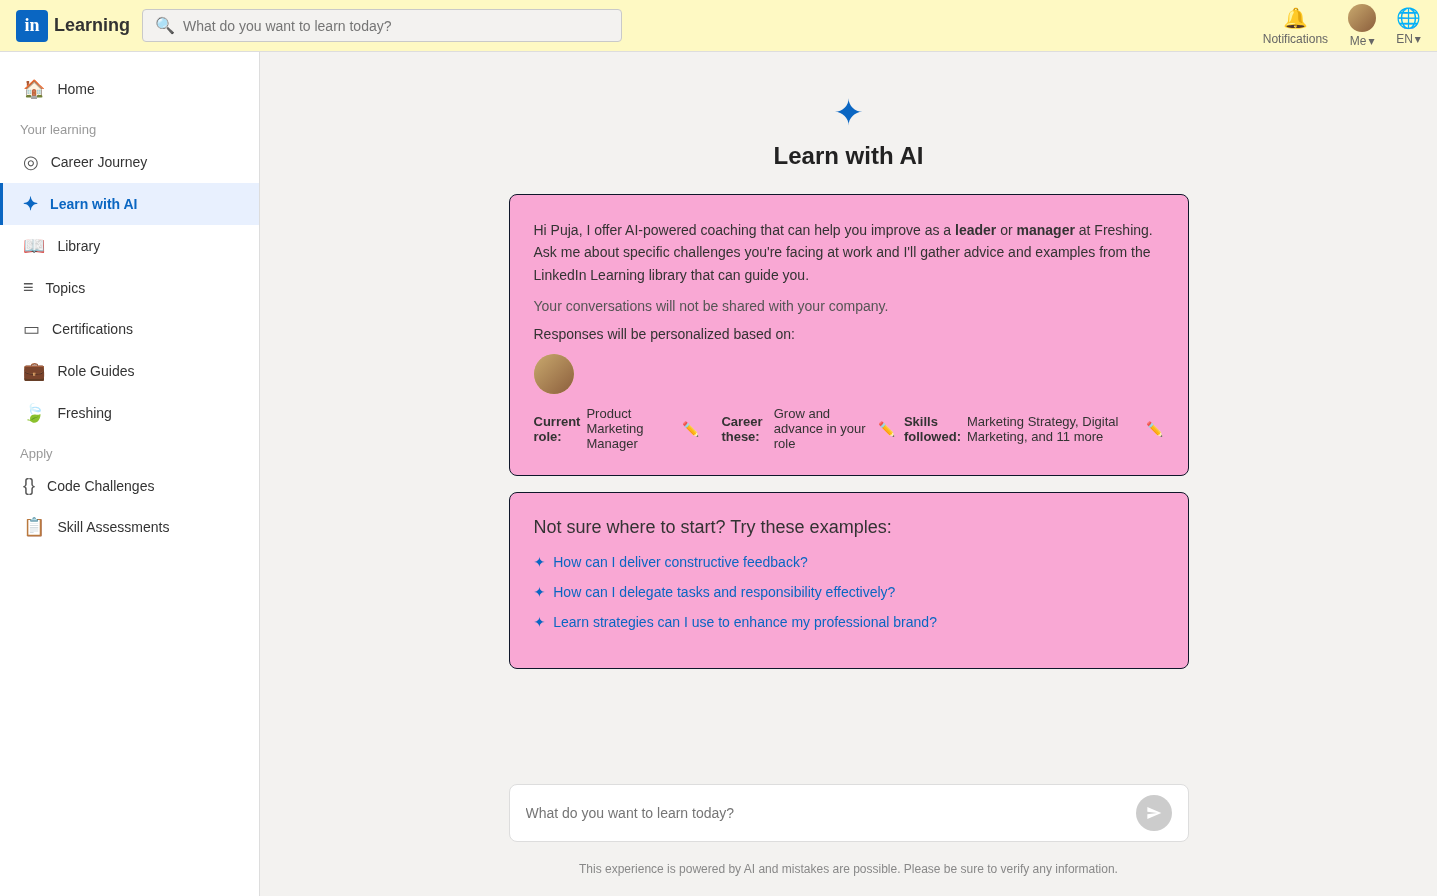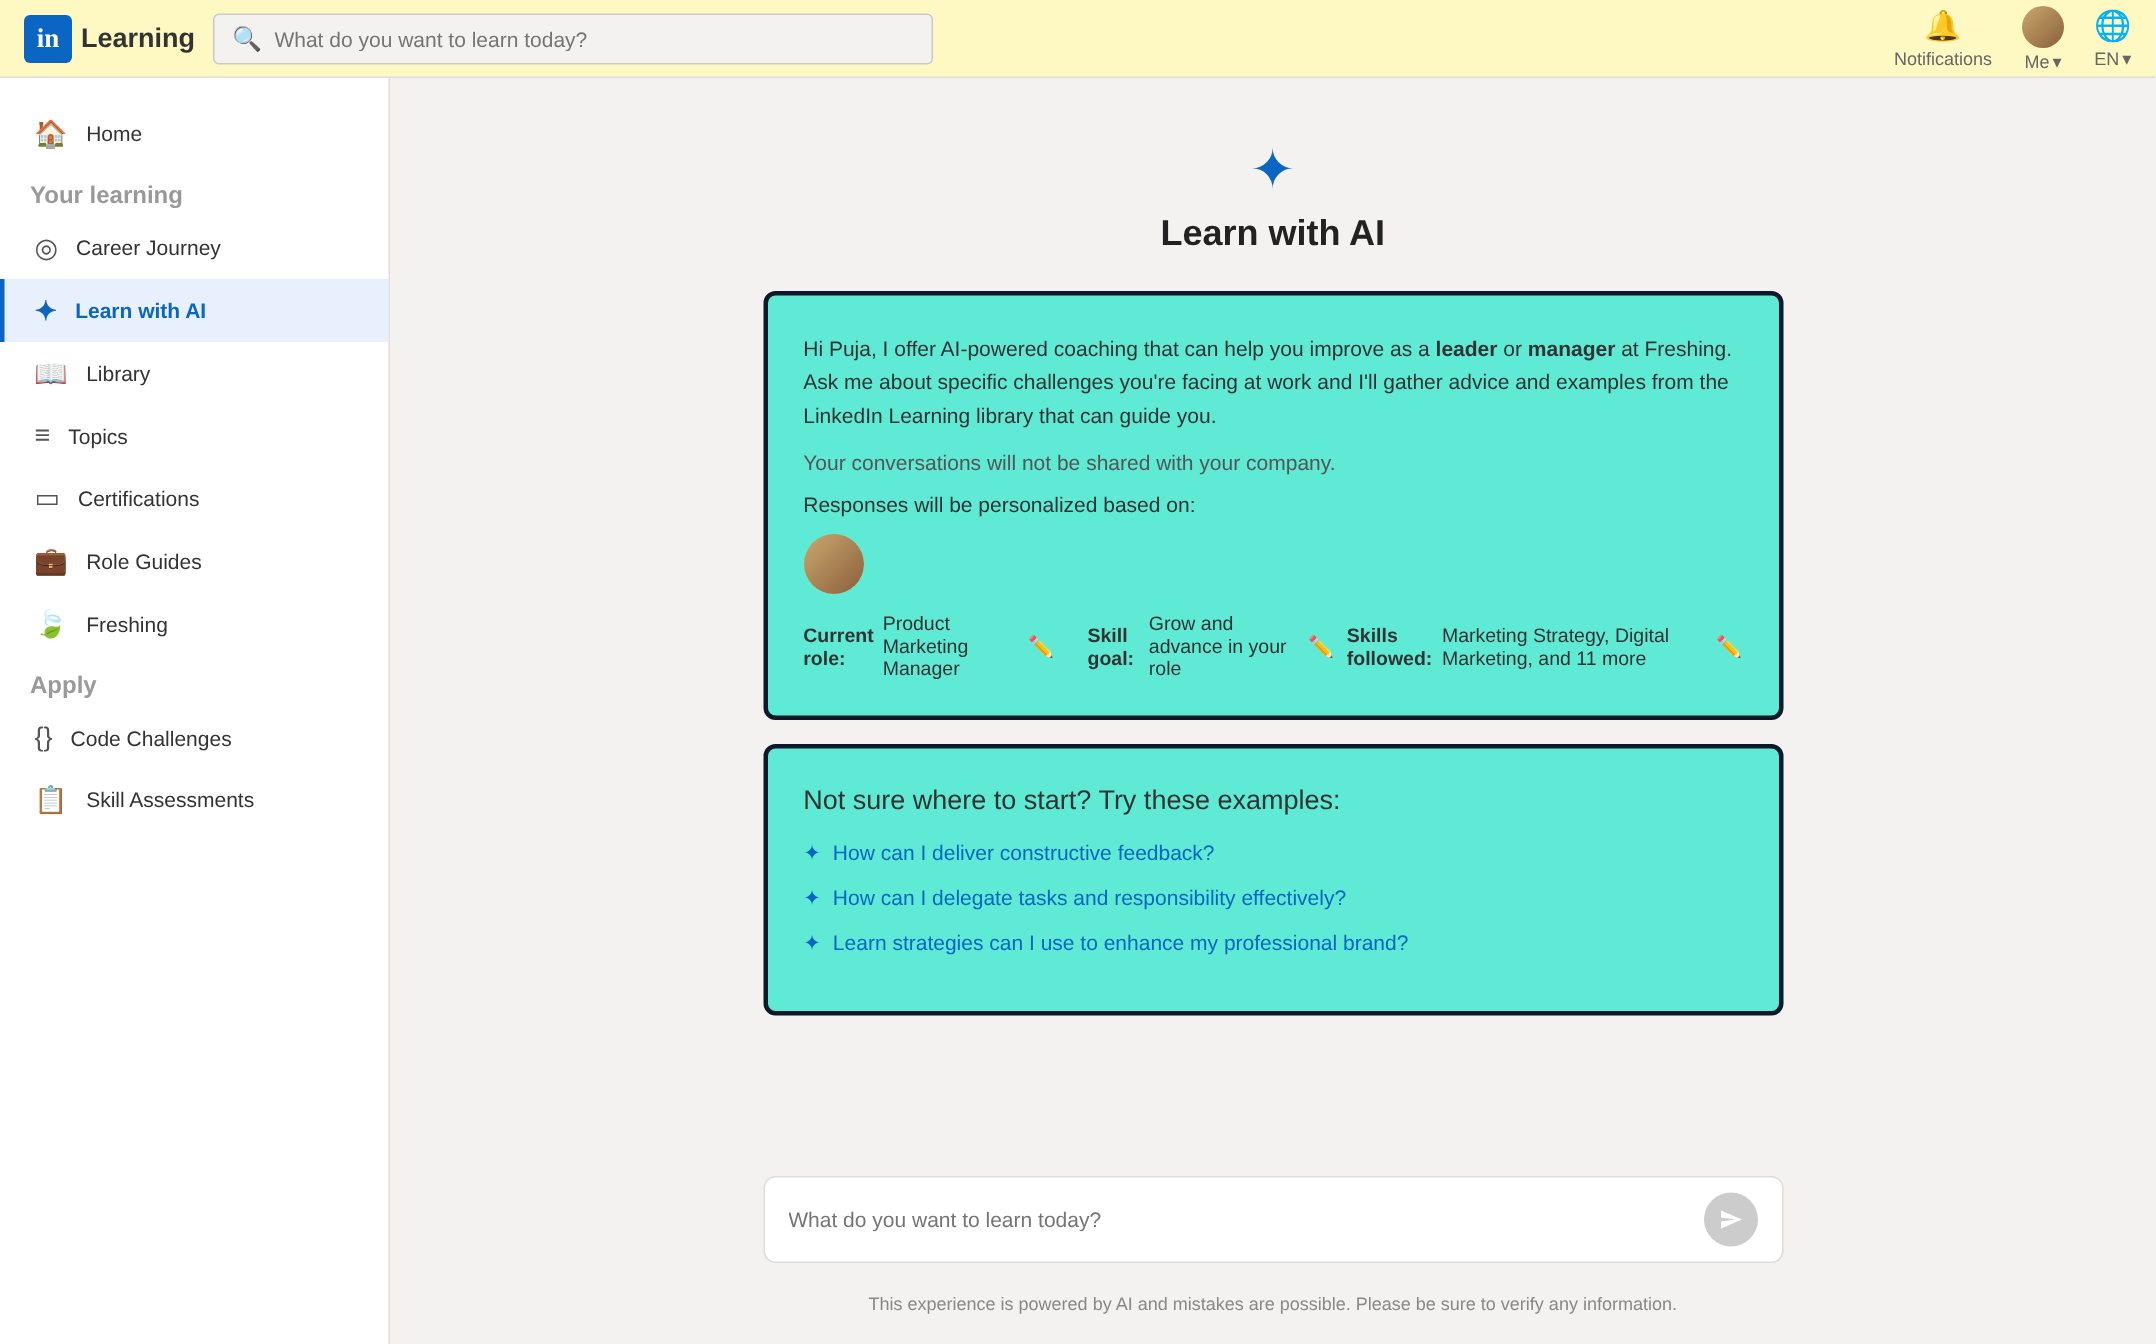--- a/index.html
+++ b/index.html
@@ -105,23 +105,23 @@
     .sidebar-item.active {
       background: #e8f0fe;
       border-left: 3px solid #0a66c2;
       font-weight: 600;
       color: #0a66c2;
     }
     .sidebar-item .icon { font-size: 18px; color: #555; flex-shrink: 0; }
     .sidebar-item.active .icon { color: #0a66c2; }
     .section-label {
       padding: 12px 20px 4px;
-      font-size: 16px;
+      font-size: 13px;
       color: #999;
-      font-weight: 700;
+      font-weight: 400;
       text-transform: none;
     }
 
     
     .main-content {
       flex: 1;
       overflow-y: auto;
       padding: 40px 20px 80px;
       display: flex;
       flex-direction: column;
@@ -140,23 +140,23 @@
       color: #0a66c2;
       margin-bottom: 8px;
     }
     .page-title {
       font-size: 24px;
       font-weight: 700;
       color: #222;
     }
 
     .card {
-      background: #5eead4;
+      background: #f9a8d4;
       border-radius: 8px;
-      border: 3px solid #0f172a;
+      border: 1px solid #0f172a;
       padding: 24px;
       max-width: 680px;
       width: 100%;
       margin-bottom: 16px;
     }
 
     .intro-text {
       font-size: 14px;
       line-height: 1.6;
       color: #333;
@@ -371,21 +371,21 @@
       <p class="personalization-label">Responses will be personalized based on:</p>
       <div class="profile-row">
         <div class="avatar-small">
           <div class="avatar-img"></div>
         </div>
         <div class="profile-details">
           <div class="profile-field">
             <span class="label">Current role:</span>
             <span>Product Marketing Manager</span>
             <span class="edit-icon">✏️</span>
-            <span class="label" style="margin-left:16px;">Skill goal:</span>
+            <span class="label" style="margin-left:16px;">Career these:</span>
             <span>Grow and advance in your role</span>
             <span class="edit-icon">✏️</span>
           </div>
           <div class="profile-field">
             <span class="label">Skills followed:</span>
             <span>Marketing Strategy, Digital Marketing, and 11 more</span>
             <span class="edit-icon">✏️</span>
           </div>
         </div>
       </div>

